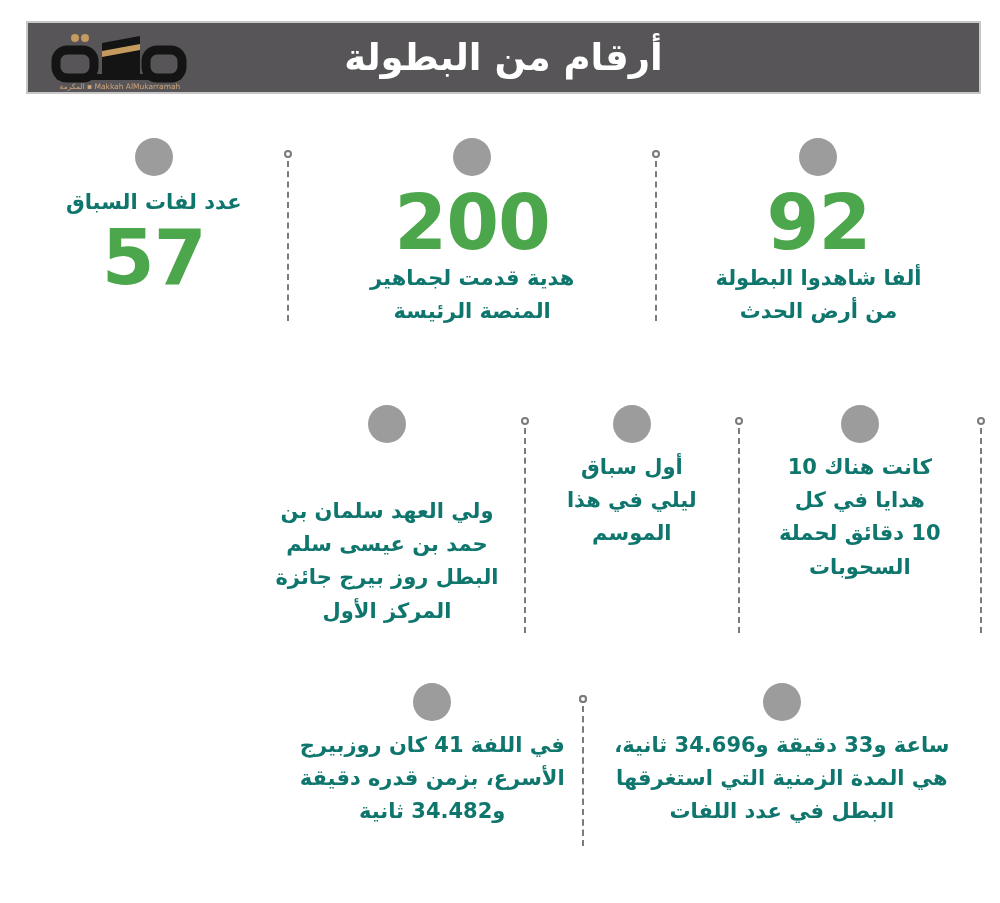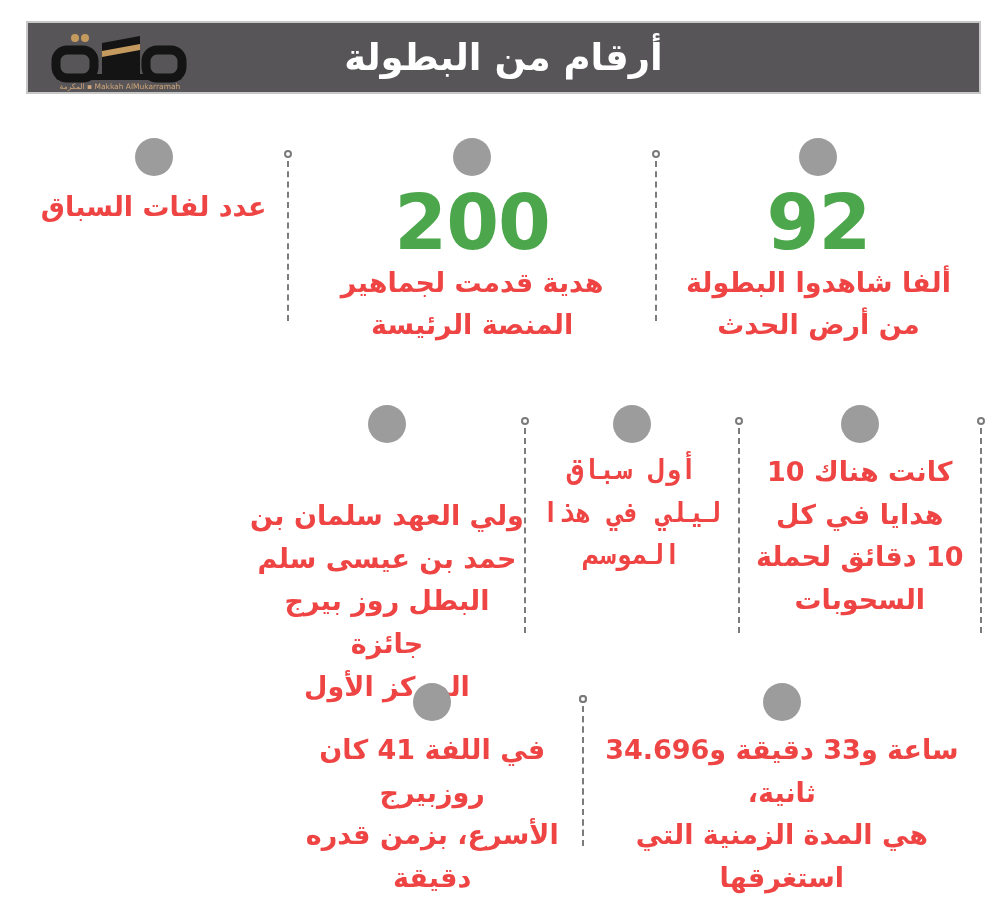--- a/index.html
+++ b/index.html
@@ -56,43 +56,43 @@
     display:flex;
     flex-direction:column;
     align-items:center;
     text-align:center;
   }
   .row1 .c1 { flex:0 0 33.8%; }
   .row1 .c2 { flex:0 0 38.2%;align-items:center; }
   .row1 .c3 { flex:0 0 28.0%; }
   .row2 .c1 { flex:0 0 23.9%; }
   .row2 .c2 { flex:0 0 25.2%;text-align:center; }
-  .row2 .c3 { flex:0 0 22.2%;font-family:Liberation Mono, monospace; }
+  .row2 .c3 { flex:0 0 22.2%; }
   .row2 .c4 { flex:0 0 28.7%;gap:44px; }
   .row3 .c1 { flex:0 0 41.4%; }
   .row3 .c2 { flex:0 0 27.3%; }
   .row3 .c3 { flex:0 0 31.3%; }
 
   .dot {
     width:38px; height:38px;
     border-radius:50%;
     background:#9c9c9c;
     margin-bottom:8px;
   }
   .num {
     color:#4ca64c;
     font-size:76px;
     font-weight:800;
     line-height:1.02;
     letter-spacing:-1px;
     direction:ltr;
   }
   .label {
-    color:#ef4444;
-    font-size:27px;
+    color:#0f766e;
+    font-size:21px;
     font-weight:bold;
     line-height:1.58;
     white-space:pre-line;
     direction:rtl;
   }
   .label.small-gap { margin-top:2px; }
 
   
   .vdiv {
     flex:0 0 0;
@@ -161,20 +161,21 @@
       <div class="label">هدية قدمت لجماهير
 المنصة الرئيسة</div>
     </div>
     <div class="vdiv">
       <span class="ring"></span>
       <span class="vline"></span>
     </div>
     <div class="col c3">
       <span class="dot"></span>
       <div class="label small-gap">عدد لفات السباق</div>
+      <div class="num">57</div>
     </div>
   </div>
 
   <div class="row row2">
     <div class="vdiv">
       <span class="ring"></span>
       <span class="vline"></span>
     </div>
     <div class="col c2">
       <span class="dot"></span>

